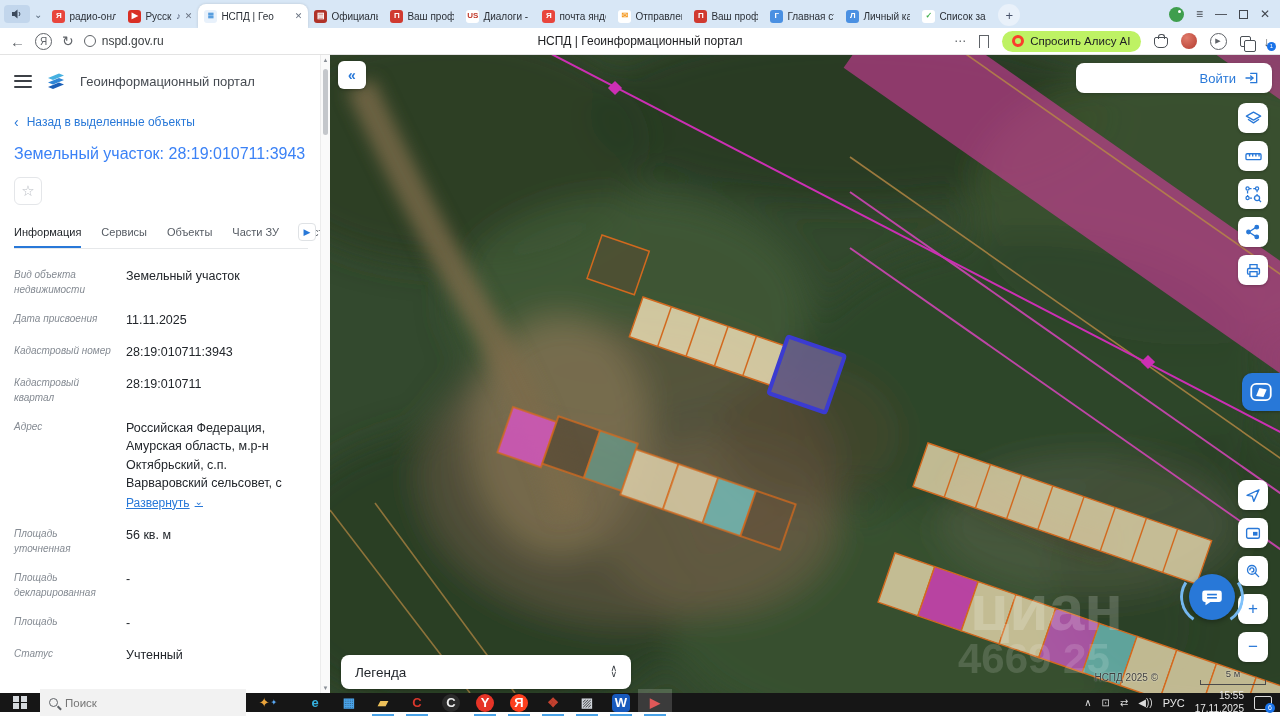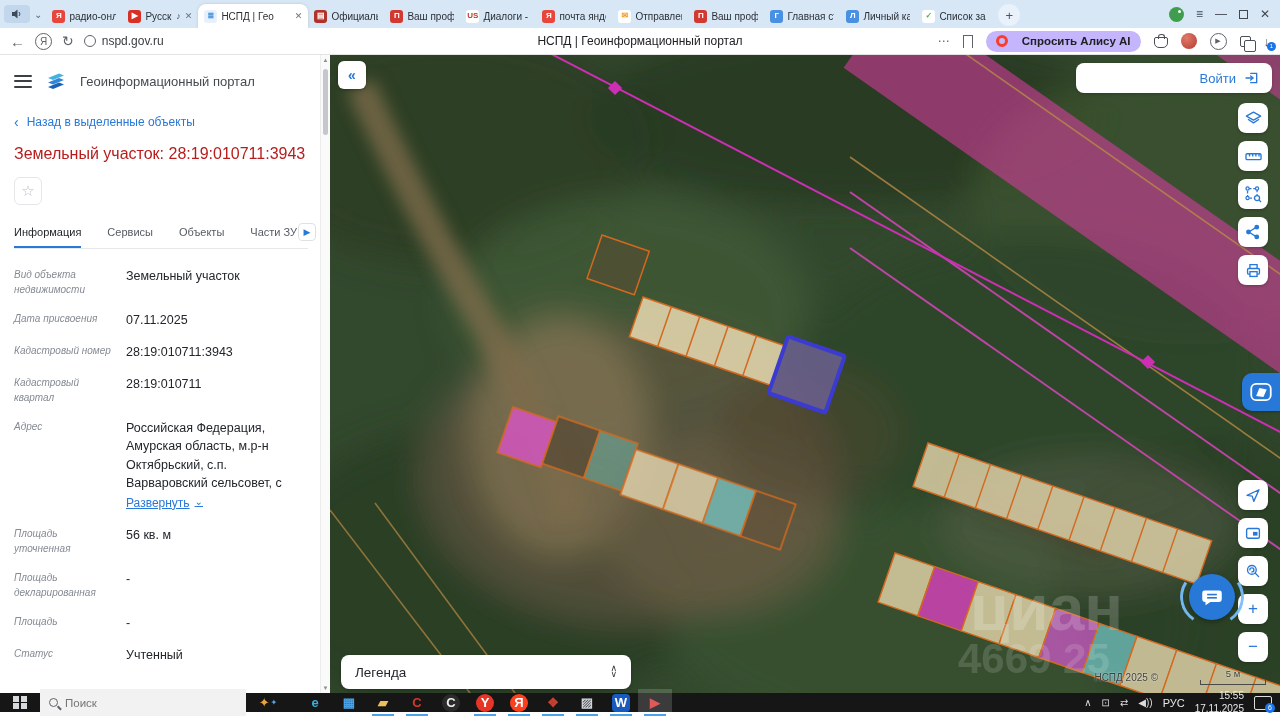--- a/index.html
+++ b/index.html
@@ -29,43 +29,43 @@
 
   
   .addrbar { position:absolute; left:0; top:28px; width:1280px; height:27px; background:#fff; border-bottom:1px solid #e3e3e3; display:flex; align-items:center; padding:0 10px; gap:10px; font-size:12px; color:#3c4043; }
   .round-i { width:17px; height:17px; border:1.3px solid #5f6368; border-radius:50%; display:flex; align-items:center; justify-content:center; font-size:10px; color:#5f6368; }
   .url { display:flex; align-items:center; gap:6px; }
   .site-dot { width:12px; height:12px; border:1.3px solid #5f6368; border-radius:50%; }
   .page-title { position:absolute; left:0; right:0; text-align:center; color:#202124; font-size:12px; pointer-events:none; }
   .addr-right { margin-left:auto; display:flex; align-items:center; gap:13px; z-index:2; }
   .bookmark { width:10px; height:13px; border:1.4px solid #5f6368; border-bottom:none; position:relative; }
   .bookmark::after { content:""; position:absolute; left:-1px; bottom:-5px; border:5px solid #fff; border-top:none; border-left-color:transparent; border-right-color:transparent; border-bottom:4px solid #fff; outline:1px solid #5f6368; outline-offset:-1px; display:none; }
-  .alice { display:flex; align-items:center; gap:14px; background:#c4b5fd; border-radius:13px; height:21px; padding:0 10px; font-size:11.5px; color:#202124;font-weight:bold; }
+  .alice { display:flex; align-items:center; gap:6px; background:#bef264; border-radius:13px; height:21px; padding:0 10px; font-size:11.5px; color:#202124; }
   .alice-ring { width:12px; height:12px; border:3.2px solid #fa3e2c; border-radius:50%; }
   .pouch { width:14px; height:11px; border:1.4px solid #4a4f55; border-radius:2px 2px 5px 5px; margin-top:3px; position:relative; }
   .pouch::before { content:""; position:absolute; left:3px; top:-4px; width:5px; height:4px; border:1.3px solid #4a4f55; border-bottom:none; border-radius:3px 3px 0 0; }
   .avatar { width:16px; height:16px; border-radius:50%; background:radial-gradient(circle at 35% 30%, #e07a6a, #b43c30); }
   .dualsq { width:11px; height:11px; border:1.4px solid #4a4f55; border-radius:2px; position:relative; }
   .dualsq::after { content:""; position:absolute; left:3px; top:3px; width:10px; height:10px; background:#fff; border:1.4px solid #4a4f55; border-radius:2px; }
   .dl { position:relative; font-size:13px; color:#4a4f55; }
   .dl b { position:absolute; right:-6px; bottom:-2px; width:9px; height:9px; background:#1a73e8; border-radius:50%; color:#fff; font-size:6px; display:flex; align-items:center; justify-content:center; font-weight:normal; }
 
   
   .panel { position:absolute; left:0; top:55px; width:330px; height:638px; background:#fff; overflow:hidden; z-index:5; }
   .panel-inner { padding:12px 22px 0 14px; }
   .p-head { display:flex; align-items:center; gap:12px; height:28px; }
   .burger { width:18px; display:flex; flex-direction:column; gap:3.5px; }
   .burger i { height:2px; background:#3c4046; border-radius:1px; }
   .p-appname { font-size:13px; color:#454a51; }
   .backlink { display:flex; align-items:center; gap:8px; color:var(--accent,#2878d8); font-size:12px; margin:20px 0 0; }
   .backlink .lt { font-size:14px; line-height:1; }
-  .p-title { font-size:16px; font-weight:500; color:#b91c1c; margin:16px 0 0; }
+  .p-title { font-size:16px; font-weight:500; color:#3b82f6; margin:16px 0 0; }
   .star-btn { width:28px; height:28px; border:1px solid #e4e6e9; border-radius:6px; color:#b9bdc4; font-size:15px; display:flex; align-items:center; justify-content:center; margin:14px 0 0; }
   .ptabs-row { position:relative; margin-top:14px; border-bottom:1px solid #e6e8ea; }
-  .ptabs { display:flex; gap:26px; }
+  .ptabs { display:flex; gap:20px; }
   .ptab { background:none; border:none; font-family:inherit; font-size:11px; color:#555b63; padding:7px 0 8px; white-space:nowrap; border-bottom:2px solid transparent; }
   .ptab.active { color:#1d2126; border-bottom-color:var(--accent,#2878d8); }
   .ptab-more { position:absolute; right:-8px; top:4px; width:18px; height:18px; border:1px solid #dfe2e5; background:#fff; border-radius:4px; color:var(--accent,#2878d8); font-size:9px; }
   .attrs { margin-top:18px; }
   .attr-row { display:flex; gap:14px; margin-bottom:14px; }
   .attr-label { flex:0 0 98px; font-size:10px; color:#858b93; line-height:1.5;font-style:italic; }
   .attr-value { flex:1; font-size:12.5px; color:#22262b; line-height:1.45; }
   .expand { display:flex; align-items:flex-start; gap:5px; color:var(--accent,#2878d8); font-size:12px; text-decoration:underline; margin-top:3px; cursor:pointer; }
   .expand .chev { text-decoration:none; font-size:10px; }
   .p-scroll { position:absolute; right:0; top:0; bottom:0; width:10px; background:#fafafa; border-left:1px solid #ececec; }
@@ -529,21 +529,21 @@
             <div class="attr-value">
               <span>Земельный участок</span>
               
             </div>
           </div>
 
 
           <div class="attr-row">
             <div class="attr-label">Дата присвоения</div>
             <div class="attr-value">
-              <span>07.11.2025</span>
+              <span>11.11.2025</span>
               
             </div>
           </div>
 
           <div class="attr-row">
             <div class="attr-label">Кадастровый номер</div>
             <div class="attr-value">
               <span>28:19:010711:3943</span>
               
             </div>

